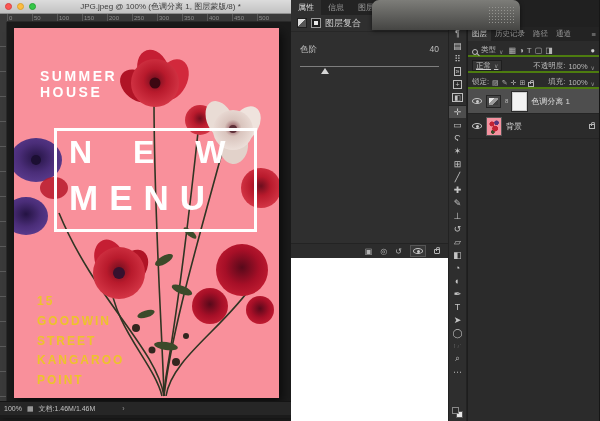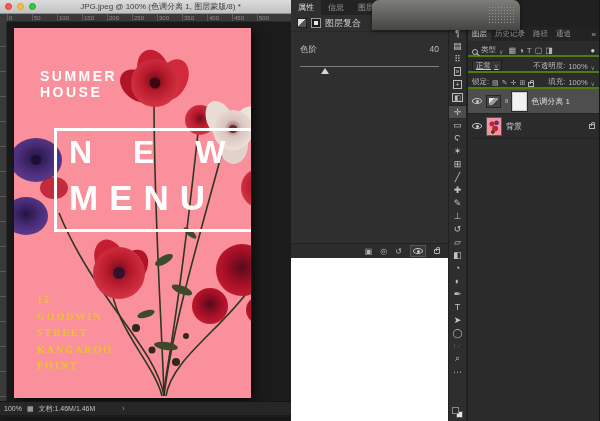--- a/index.html
+++ b/index.html
@@ -19,30 +19,30 @@
                color:#3c3c3c; white-space:nowrap; overflow:hidden; }
   .docbody { position:relative; height:387px; background:#1b1b1b; overflow:hidden; }
   .ruler-corner { position:absolute; left:0; top:0; width:7px; height:8px; background:#3a3a3a; }
   .ruler-h { position:absolute; left:7px; top:0; right:0; height:8px; background:#3a3a3a;
              border-bottom:1px solid #2a2a2a; display:flex; overflow:hidden; }
   .ruler-h span { width:25px; flex:0 0 25px; font-size:6px; color:#8e8e8e; border-left:1px solid #5a5a5a;
                   padding-left:1px; line-height:8px; }
   .ruler-v { position:absolute; left:0; top:8px; bottom:0; width:7px; background:#3a3a3a;
              border-right:1px solid #2a2a2a;
              background-image:repeating-linear-gradient(#3a3a3a 0 24px, #5a5a5a 24px 25px); }
-  .poster { position:absolute; left:14px; top:14px; width:237px; height:370px; background:#f9909b;
+  .poster { position:absolute; left:14px; top:14px; width:265px; height:370px; background:#f9909b;
             box-shadow:3px 4px 10px rgba(0,0,0,.65); overflow:hidden; }
   .poster svg { position:absolute; left:0; top:0; }
   .p-frame { position:absolute; left:40px; top:100px; width:203px; height:104px; border:3px solid #fff; }
   .p-summer { position:absolute; left:26px; top:40px; color:#fff; font-weight:bold; font-size:14px;
               letter-spacing:2.5px; line-height:1.15; }
   .p-new  { position:absolute; left:55px; top:106px; color:#fff; font-weight:bold; font-size:32px; letter-spacing:16px; }
   .p-menu { position:absolute; left:55px; top:150px; color:#fff; font-weight:bold; font-size:35px; letter-spacing:11px; }
-  .p-addr { position:absolute; left:23px; top:264px; color:#edc32b; font-weight:bold; font-size:10px;
-            letter-spacing:2px; line-height:1.65;font-family:Liberation Serif, serif; }
+  .p-addr { position:absolute; left:23px; top:264px; color:#edc32b; font-weight:bold; font-size:12px;
+            letter-spacing:2px; line-height:1.65; }
   .statusbar { position:relative; height:14px; background:#262626; border-top:1px solid #141414;
                display:flex; align-items:center; font-size:7px; color:#c2c2c2; padding:0 4px; gap:5px; }
   .statusbar .chev { color:#9a9a9a; margin-left:22px; }
 
   
   .props { position:absolute; left:291px; top:0; width:157px; height:258px; background:#2f2f2f; }
   .ptabs { height:15px; background:#232323; display:flex; font-size:8px; color:#9a9a9a; }
   .ptabs .tab { padding:0 7px; line-height:15px; }
   .ptabs .tab.active { background:#2f2f2f; color:#dcdcdc; }
   .phead { height:17px; display:flex; align-items:center; gap:4px; padding:0 6px; font-size:9px;

